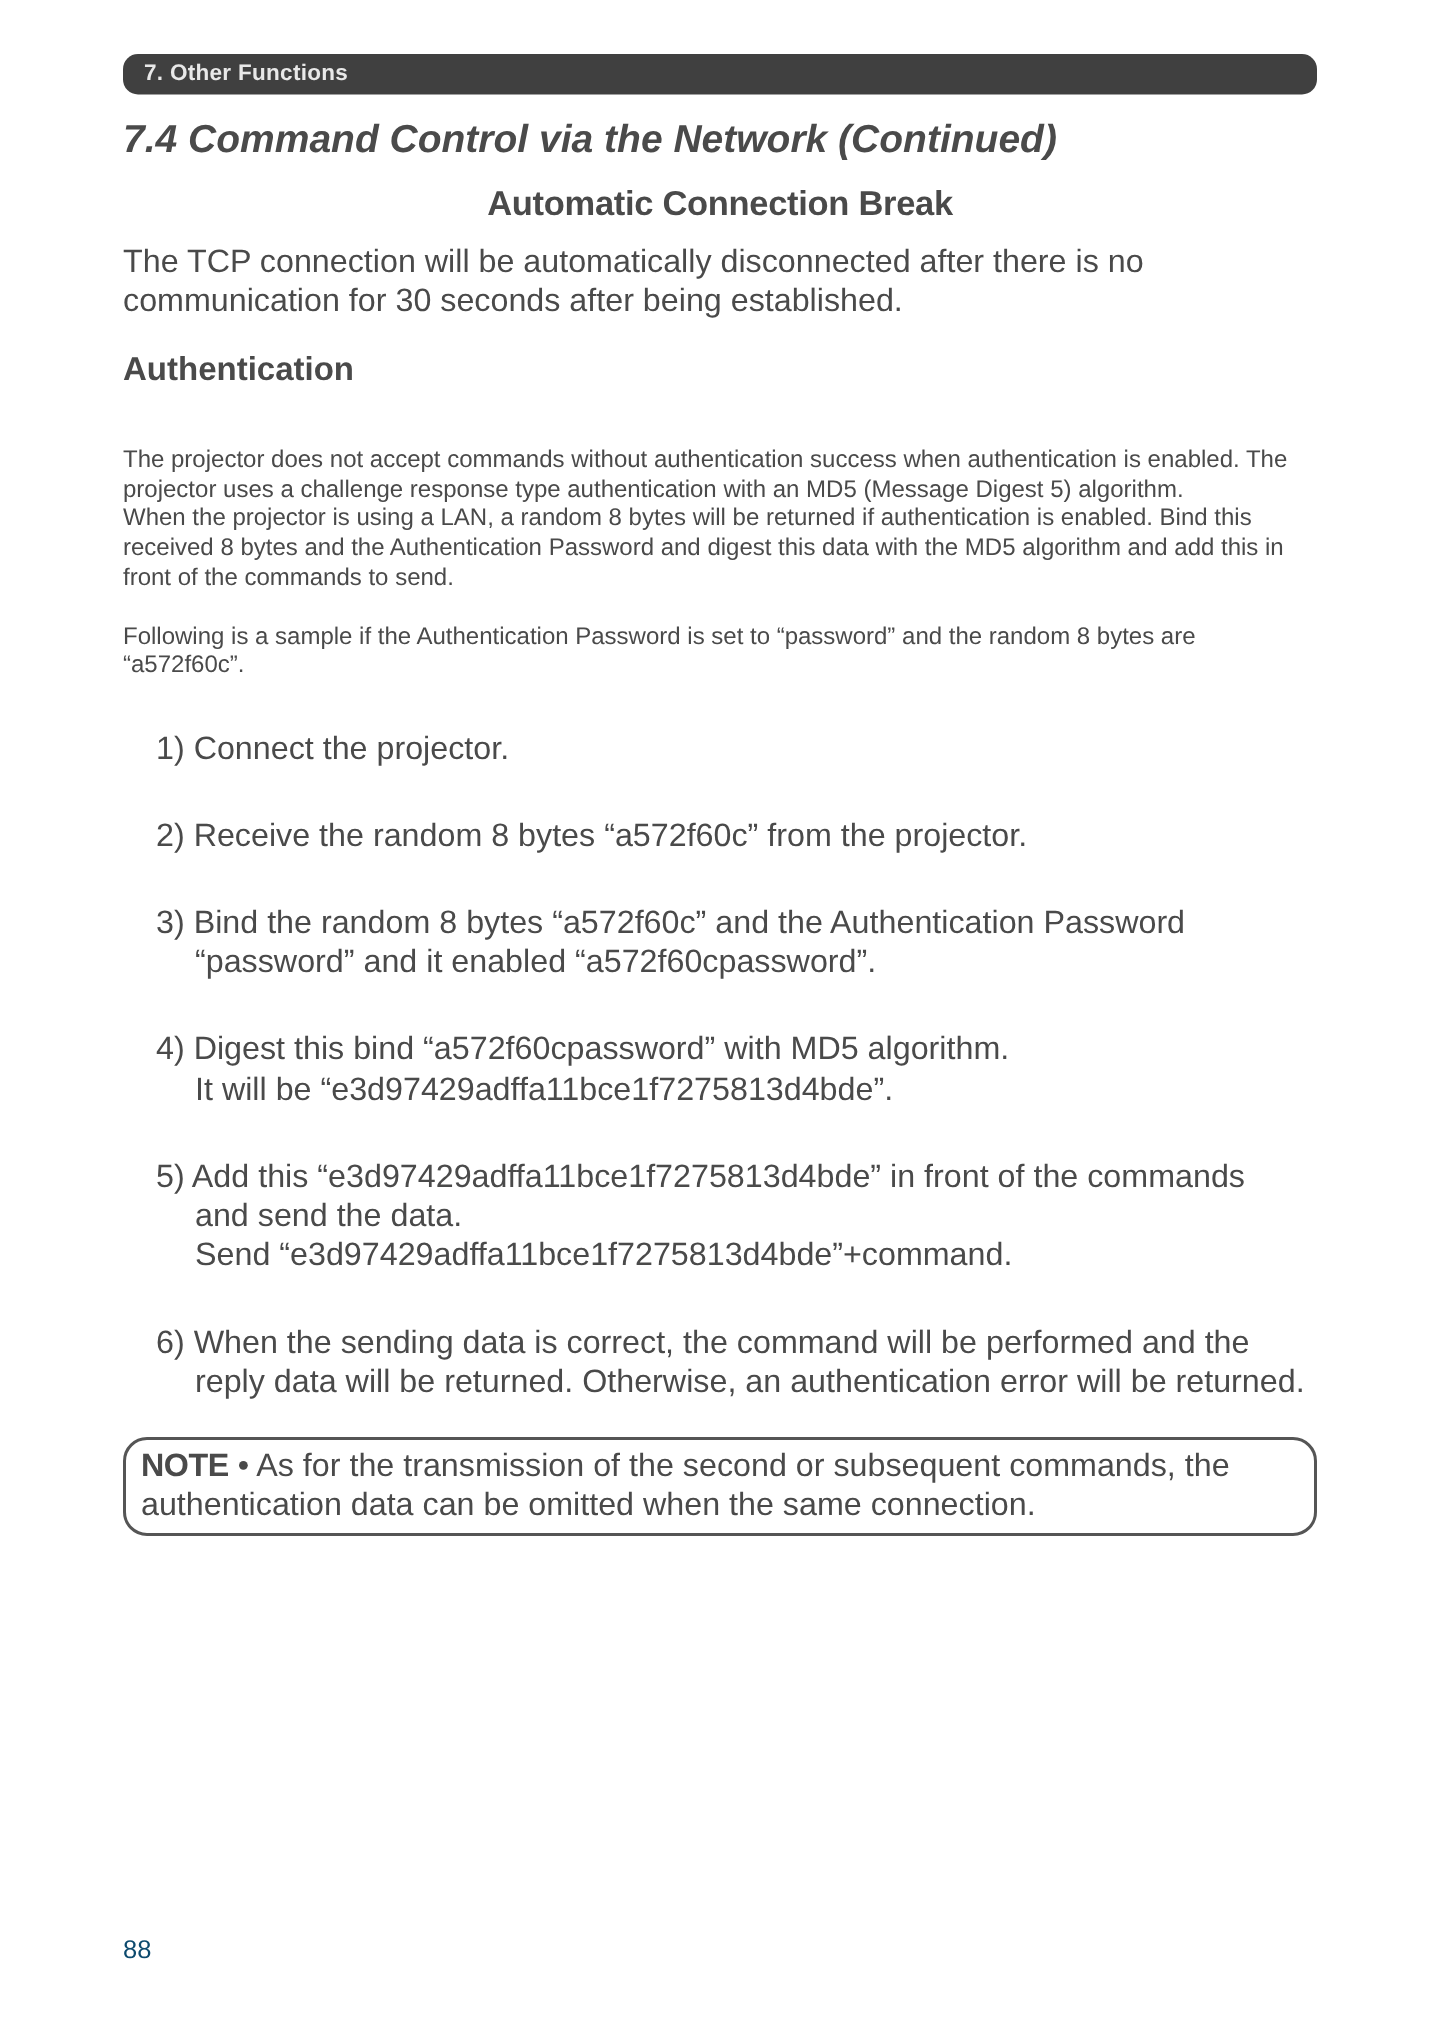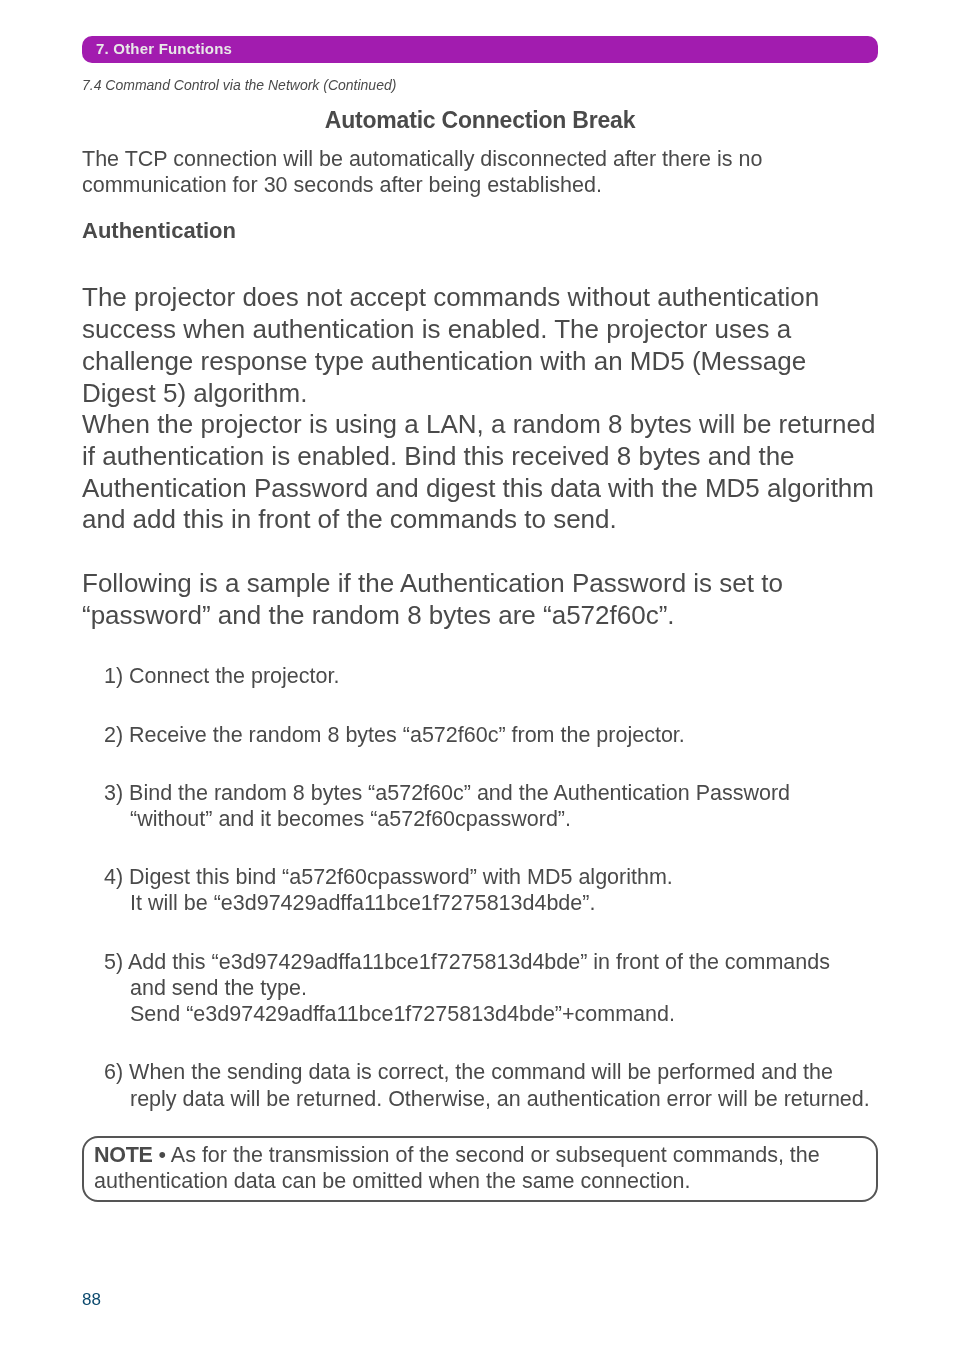--- a/index.html
+++ b/index.html
@@ -8,35 +8,35 @@
     height: 1352px;
     background: #ffffff;
     font-family: Arial, Helvetica, sans-serif;
     color: #4a4a4a;
     position: relative;
   }
   .page {
     padding: 36px 76px 0 82px;
   }
   .chapter-bar {
-    background: #a21caf;
+    background: #404040;
     border-radius: 10px;
     padding: 4px 14px 5px 14px;
     margin-bottom: 14px;
   }
   .chapter-bar span {
     color: #e8e8e8;
     font-weight: 900;
     font-size: 15px;
     letter-spacing: 0.2px;
   }
   .section-title {
-    font-weight: 400;
+    font-weight: 700;
     font-style: italic;
-    font-size: 14px;
+    font-size: 26px;
     margin-bottom: 14px;
   }
   .h-auto-break {
     font-weight: 900;
     font-size: 23px;
     margin-bottom: 12px;
     letter-spacing: -0.2px;
     text-align: center;
   }
   .para {
@@ -44,21 +44,21 @@
     line-height: 1.22;
     margin-bottom: 14px;
   }
   .h-auth {
     font-weight: 700;
     font-size: 22px;
     margin-bottom: 10px;
     margin-top: 20px;
   }
   .para-block {
-    font-size: 26px;
+    font-size: 16px;
     line-height: 1.22;
     margin-bottom: 24px;
     margin-top: 38px;
   }
   .list {
     font-size: 21.5px;
     line-height: 1.22;
     padding-left: 22px;
     margin-bottom: 24px;
   }
@@ -112,25 +112,25 @@
     <span>The projector does not accept commands without authentication success when authentication is enabled. The projector uses a challenge response type authentication with an MD5 (Message Digest 5) algorithm.</span><br>
     <span>When the projector is using a LAN, a random 8 bytes will be returned if authentication is enabled. Bind this received 8 bytes and the Authentication Password and digest this data with the MD5 algorithm and add this in front of the commands to send.</span>
     <br><br>
     <span>Following is a sample if the Authentication Password is set to “password” and the random 8 bytes are “a572f60c”.</span>
   </div>
 
   <div class="list">
     <div class="item">1) Connect the projector.</div>
     <div class="item">2) Receive the random 8 bytes “a572f60c” from the projector.</div>
     <div class="item">3) Bind the random 8 bytes “a572f60c” and the Authentication Password</div>
-    <div class="sub">“without” and it becomes “a572f60cpassword”.</div>
+    <div class="sub">“password” and it enabled “a572f60cpassword”.</div>
     <div class="item">4) Digest this bind “a572f60cpassword” with MD5 algorithm.</div>
     <div class="sub">It will be “e3d97429adffa11bce1f7275813d4bde”.</div>
     <div class="item">5) Add this “e3d97429adffa11bce1f7275813d4bde” in front of the commands</div>
-    <div class="sub">and send the type.</div>
+    <div class="sub">and send the data.</div>
     <div class="sub">Send “e3d97429adffa11bce1f7275813d4bde”+command.</div>
     <div class="item">6) When the sending data is correct, the command will be performed and the</div>
     <div class="sub">reply data will be returned. Otherwise, an authentication error will be returned.</div>
   </div>
 
   <div class="note-box">
     <span class="note-label">NOTE</span><span> • As for the transmission of the second or subsequent commands, the authentication data can be omitted when the same connection.</span>
   </div>
 
 </div>

